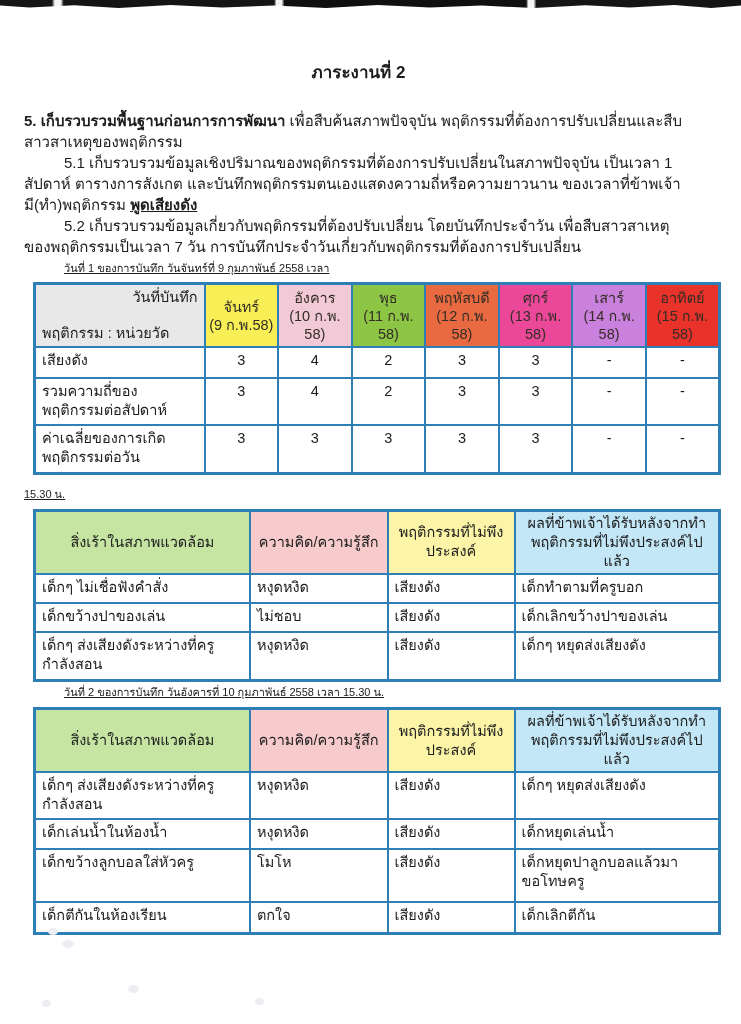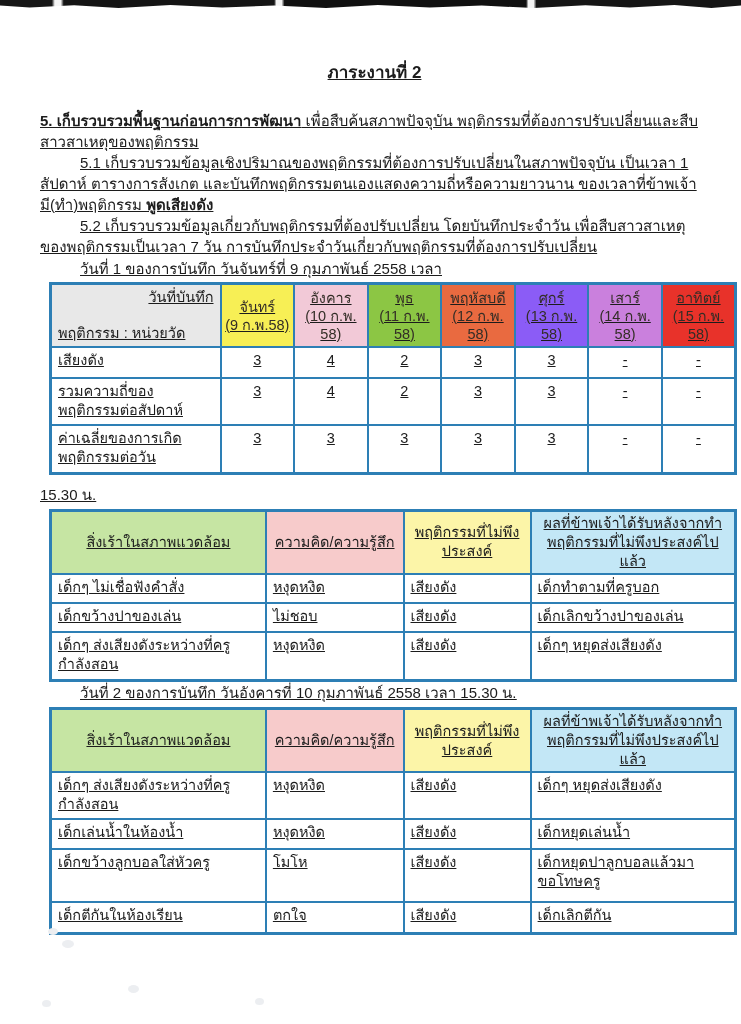--- a/index.html
+++ b/index.html
@@ -13,29 +13,29 @@
     overflow: hidden;
   }
   .scan-strip {
     position: absolute; top: 0; left: 0; width: 741px; height: 9px;
     background: linear-gradient(90deg,
       #161616 0%, #161616 7%, #f5f5f5 7.4%, #f5f5f5 8.2%, #141414 8.6%,
       #141414 37%, #f2f2f2 37.3%, #f2f2f2 38%, #101010 38.4%,
       #101010 71%, #f4f4f4 71.3%, #f4f4f4 72%, #151515 72.4%, #151515 100%);
     clip-path: polygon(0 0,100% 0,100% 62%,96% 88%,91% 55%,85% 82%,79% 58%,72% 90%,65% 60%,58% 82%,51% 55%,44% 88%,37% 60%,30% 84%,23% 56%,16% 88%,10% 58%,4% 84%,0 62%);
   }
-  .content { position: absolute; top: 9px; left: 40px; width: 669px; text-decoration: underline; }
+  .content { position: absolute; top: 9px; left: 24px; width: 669px; }
   .title { text-align: center; font-weight: bold; font-size: 17px; margin-top: 49px; }
   .para { font-size: 15px; line-height: 21px; text-align: left; }
   .p5 { margin-top: 25px; }
   .indented { text-indent: 40px; }
   .bold { font-weight: bold; }
   .hl { font-weight: bold; text-decoration: underline; }
   .section-head {
-    font-size: 15px; line-height: 21px;
+    font-size: 11px; line-height: 21px;
     text-decoration: underline;
     margin-left: 40px; margin-top: 1px;
   }
   .time-head { margin-left: 0; margin-top: 9px; }
   table {
     border-collapse: collapse;
     table-layout: fixed;
     width: 688px;
     margin-left: 9px;
     font-size: 14.5px;
@@ -107,21 +107,21 @@
               <div>(10 ก.พ. 58)</div>
             </th>
             <th class="day" style="background: rgb(140, 198, 68);">
               <div>พุธ</div>
               <div>(11 ก.พ. 58)</div>
             </th>
             <th class="day" style="background: rgb(233, 106, 64);">
               <div>พฤหัสบดี</div>
               <div>(12 ก.พ. 58)</div>
             </th>
-            <th class="day" style="background: #8b5cf6;">
+            <th class="day" style="background: #ec4899;">
               <div>ศุกร์</div>
               <div>(13 ก.พ. 58)</div>
             </th>
             <th class="day" style="background: rgb(202, 128, 221);">
               <div>เสาร์</div>
               <div>(14 ก.พ. 58)</div>
             </th>
             <th class="day" style="background: rgb(232, 50, 42);">
               <div>อาทิตย์</div>
               <div>(15 ก.พ. 58)</div>

